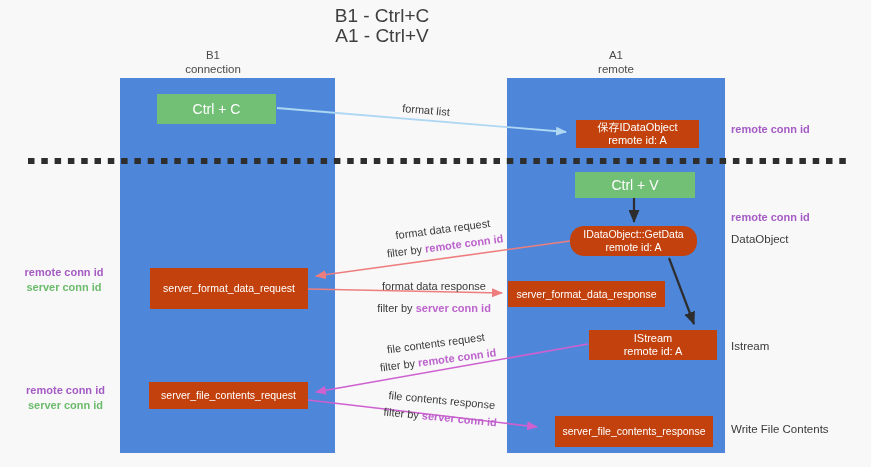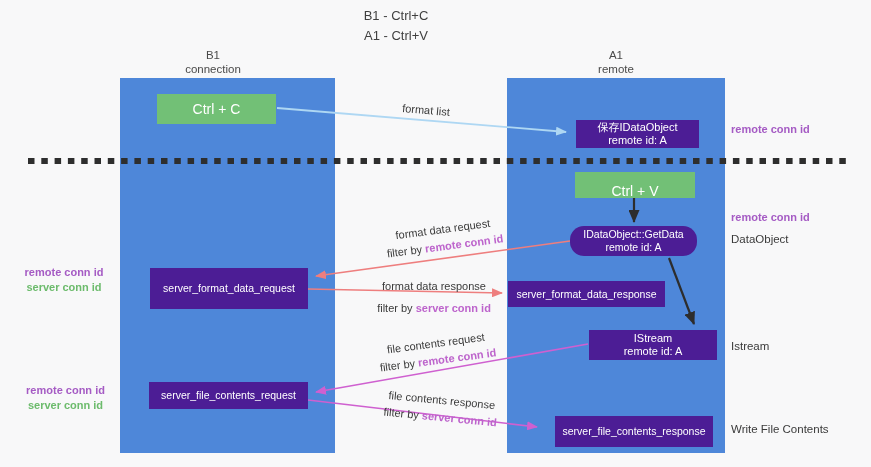--- a/index.html
+++ b/index.html
@@ -1,28 +1,28 @@
 <!DOCTYPE html>
 <html><head>
 <meta charset="utf-8">
 <style>
   html,body{margin:0;padding:0;background:#f8f8f9;font-family:"Liberation Sans",sans-serif;}
   .stage{position:relative;width:871px;height:467px;background:#f8f8f9;overflow:hidden;}
 
-  .title{position:absolute;top:6px;left:14px;width:764px;text-align:center;
-         font-size:13px;line-height:20px;color:#3f3f3f;}
+  .title{position:absolute;top:6px;left:0;width:764px;text-align:center;
+         font-size:19px;line-height:20px;color:#3f3f3f;}
 
   .colhead{position:absolute;top:48px;width:120px;text-align:center;
            font-size:11.5px;line-height:14px;color:#4a4a4a;}
 
   .lifeline{position:absolute;top:78px;height:375px;background:#4e87d9;}
 
   .box{position:absolute;display:flex;flex-direction:column;align-items:center;
        justify-content:center;color:#ffffff;text-align:center;white-space:nowrap;}
-  .box.orange{background:#4c1d95;}
+  .box.orange{background:#c2410c;}
   .box.green{background:#72c076;}
   .fs11{font-size:11px;line-height:13px;}
   .fs105{font-size:10.5px;line-height:13px;}
   .fs115{font-size:14px;line-height:14px;}
 
   .elabel{position:absolute;font-size:11px;line-height:17px;color:#3a3a3a;
           text-align:center;white-space:nowrap;}
   .sidelabel{position:absolute;font-size:11px;line-height:14.5px;color:#3a3a3a;
              text-align:center;white-space:nowrap;}
   .rlabel{position:absolute;left:731px;font-size:11.5px;color:#3a3a3a;white-space:nowrap;}
@@ -94,21 +94,21 @@
 
   <div class="box green fs115" style="left:157px;top:94px;width:119px;height:30px;">
     <div>Ctrl + C</div>
   </div>
 
   <div class="box orange fs11" style="left:576px;top:120px;width:123px;height:28px;">
     <div>保存IDataObject</div>
     <div>remote id: A</div>
   </div>
 
-  <div class="box green fs115" style="left:575px;top:172px;width:120px;height:26px;justify-content:flex-end;">
+  <div class="box green fs115" style="left:575px;top:172px;width:120px;height:26px;">
     <div>Ctrl + V</div>
   </div>
 
   <div class="box orange fs105" style="left:570px;top:226px;width:127px;height:30px;border-radius:14px;">
     <div>IDataObject::GetData</div>
     <div>remote id: A</div>
   </div>
 
   <div class="box orange fs105" style="left:150px;top:268px;width:158px;height:41px;">
     <div>server_format_data_request</div>

